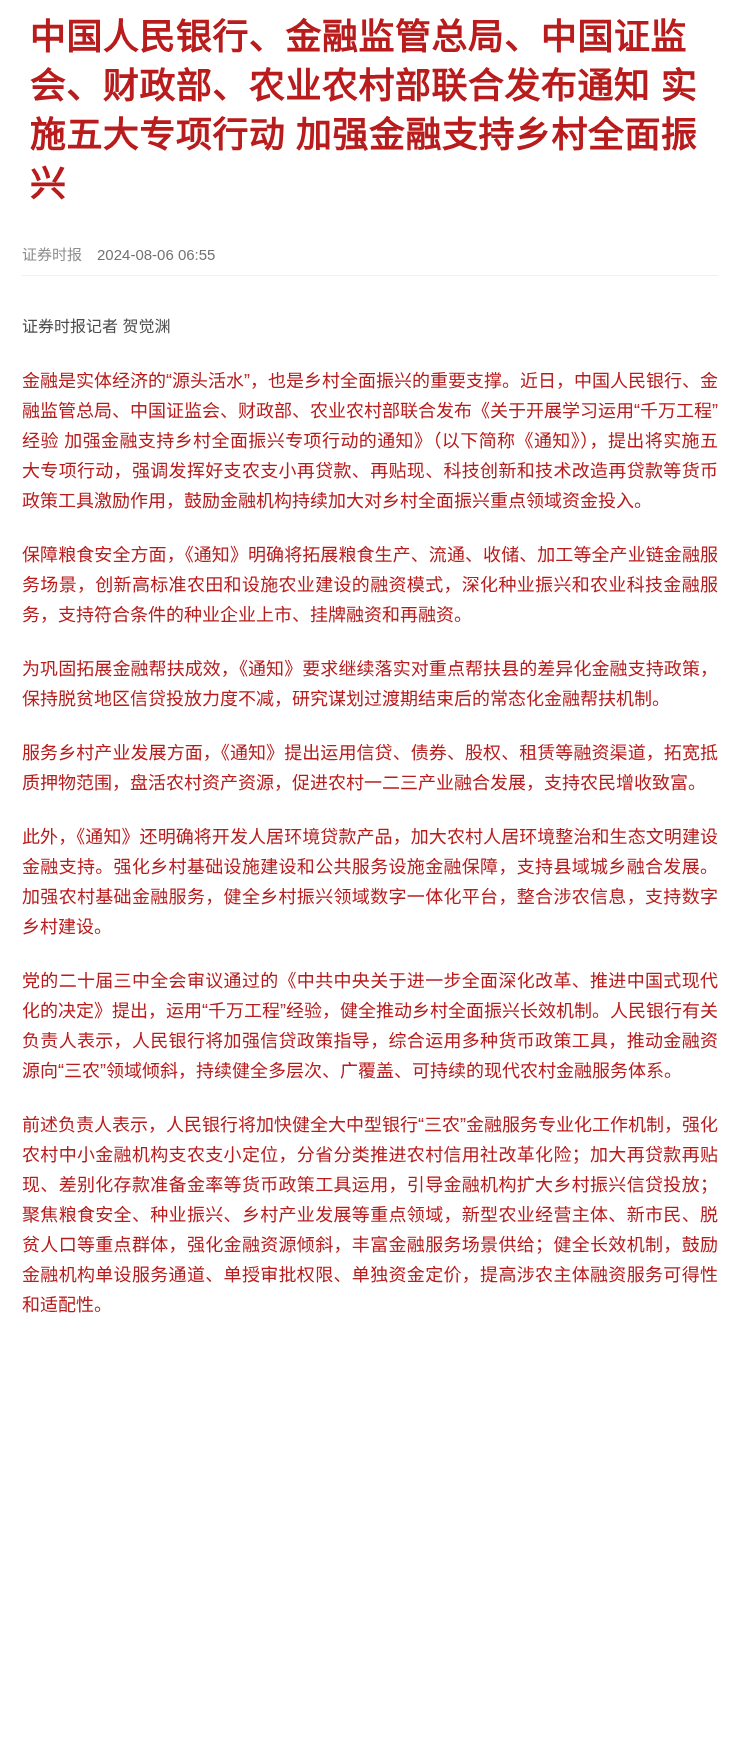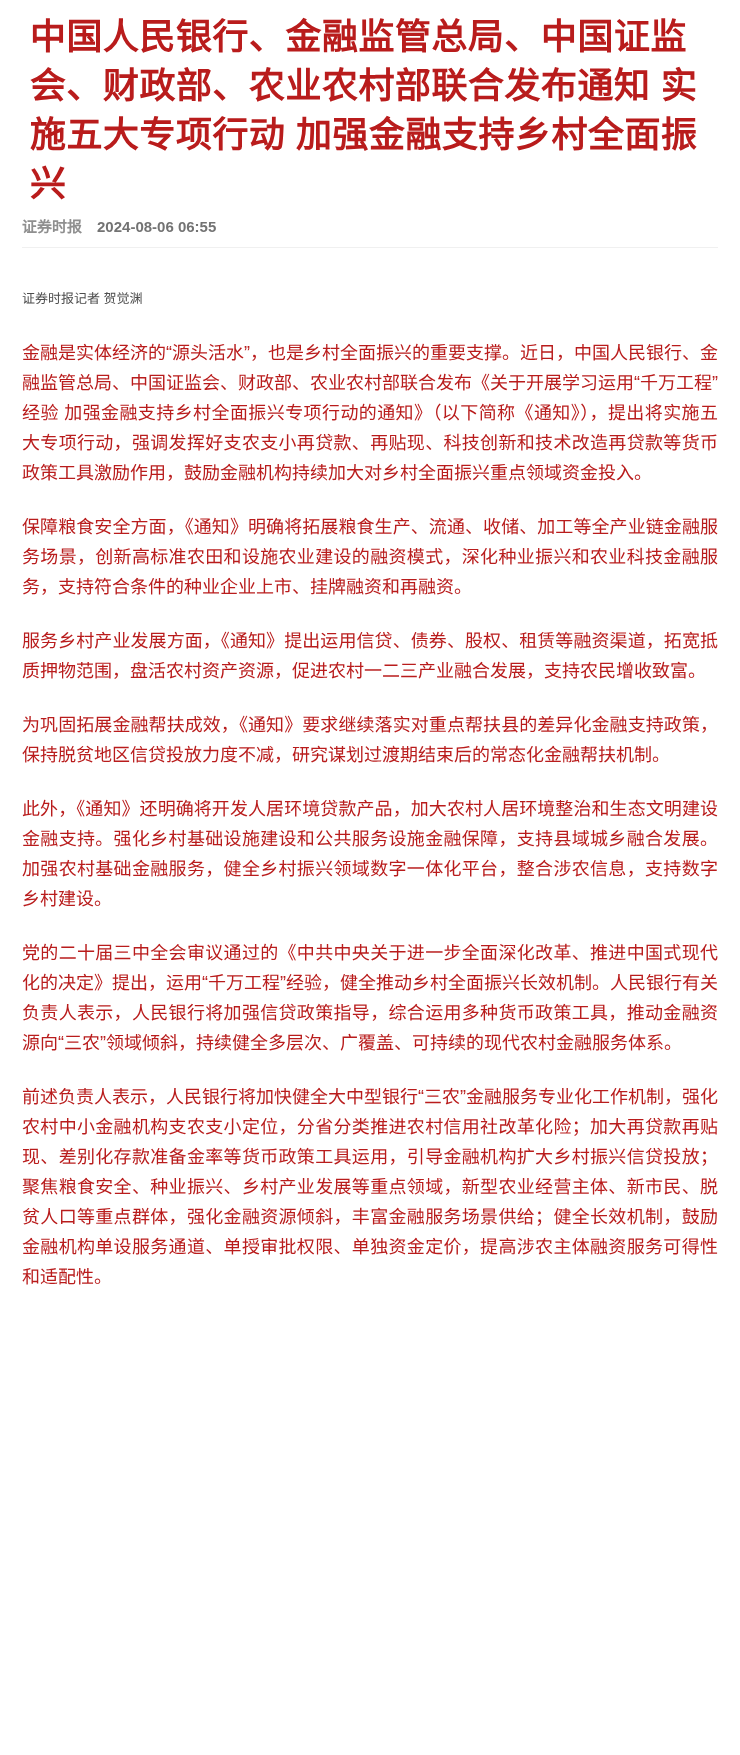--- a/index.html
+++ b/index.html
@@ -19,43 +19,42 @@
   .article-title {
     margin: 12px 0 0 8px;
     font-size: 36px;
     line-height: 49px;
     font-weight: 700;
     color: #b91c1c;
     letter-spacing: 0.5px;
     word-break: break-all;
   }
   .meta-row {
-    margin-top: 10px;
+    margin-top: 38px;
     font-size: 15px;
     line-height: 17px;
     display: flex;
     align-items: flex-start;
-    font-weight: bold;
   }
   .source-name {
     color: #8f8f8f;
     cursor: pointer;
   }
   .publish-time {
     color: #737373;
     margin-left: 15px;
   }
   .divider {
     margin-top: 12px;
     height: 0;
     border-bottom: 1px solid #f0f0f0;
   }
   .byline {
     margin: 36px 0 0 0;
-    font-size: 13px;
+    font-size: 16px;
     line-height: 30px;
     color: #4d4d4d;
   }
   .body-paragraph {
     margin: 24px 0 0 0;
     font-size: 18px;
     line-height: 30px;
     color: #b91c1c;
     word-break: break-all;
     text-align: justify;
@@ -72,19 +71,19 @@
     <span class="source-name">证券时报</span>
     <span class="publish-time">2024-08-06 06:55</span>
   </div>
 
   <div class="divider"></div>
 
   <p class="byline">证券时报记者 贺觉渊</p>
 
   <p class="body-paragraph">金融是实体经济的“源头活水”，也是乡村全面振兴的重要支撑。近日，中国人民银行、金融监管总局、中国证监会、财政部、农业农村部联合发布《关于开展学习运用“千万工程”经验 加强金融支持乡村全面振兴专项行动的通知》（以下简称《通知》），提出将实施五大专项行动，强调发挥好支农支小再贷款、再贴现、科技创新和技术改造再贷款等货币政策工具激励作用，鼓励金融机构持续加大对乡村全面振兴重点领域资金投入。</p>
   <p class="body-paragraph">保障粮食安全方面，《通知》明确将拓展粮食生产、流通、收储、加工等全产业链金融服务场景，创新高标准农田和设施农业建设的融资模式，深化种业振兴和农业科技金融服务，支持符合条件的种业企业上市、挂牌融资和再融资。</p>
+  <p class="body-paragraph">为巩固拓展金融帮扶成效，《通知》要求继续落实对重点帮扶县的差异化金融支持政策，保持脱贫地区信贷投放力度不减，研究谋划过渡期结束后的常态化金融帮扶机制。</p>
   <p class="body-paragraph">服务乡村产业发展方面，《通知》提出运用信贷、债券、股权、租赁等融资渠道，拓宽抵质押物范围，盘活农村资产资源，促进农村一二三产业融合发展，支持农民增收致富。</p>
-  <p class="body-paragraph">为巩固拓展金融帮扶成效，《通知》要求继续落实对重点帮扶县的差异化金融支持政策，保持脱贫地区信贷投放力度不减，研究谋划过渡期结束后的常态化金融帮扶机制。</p>
   <p class="body-paragraph">此外，《通知》还明确将开发人居环境贷款产品，加大农村人居环境整治和生态文明建设金融支持。强化乡村基础设施建设和公共服务设施金融保障，支持县域城乡融合发展。加强农村基础金融服务，健全乡村振兴领域数字一体化平台，整合涉农信息，支持数字乡村建设。</p>
   <p class="body-paragraph">党的二十届三中全会审议通过的《中共中央关于进一步全面深化改革、推进中国式现代化的决定》提出，运用“千万工程”经验，健全推动乡村全面振兴长效机制。人民银行有关负责人表示，人民银行将加强信贷政策指导，综合运用多种货币政策工具，推动金融资源向“三农”领域倾斜，持续健全多层次、广覆盖、可持续的现代农村金融服务体系。</p>
   <p class="body-paragraph">前述负责人表示，人民银行将加快健全大中型银行“三农”金融服务专业化工作机制，强化农村中小金融机构支农支小定位，分省分类推进农村信用社改革化险；加大再贷款再贴现、差别化存款准备金率等货币政策工具运用，引导金融机构扩大乡村振兴信贷投放；聚焦粮食安全、种业振兴、乡村产业发展等重点领域，新型农业经营主体、新市民、脱贫人口等重点群体，强化金融资源倾斜，丰富金融服务场景供给；健全长效机制，鼓励金融机构单设服务通道、单授审批权限、单独资金定价，提高涉农主体融资服务可得性和适配性。</p>
 
 </article>
 
 </body></html>

